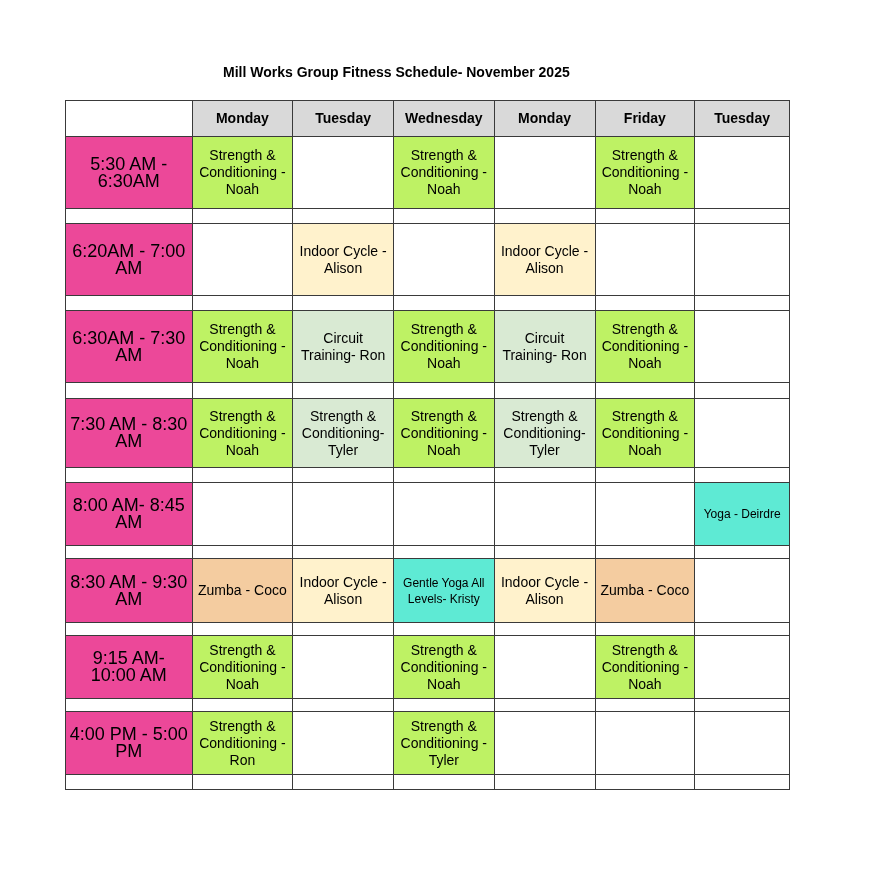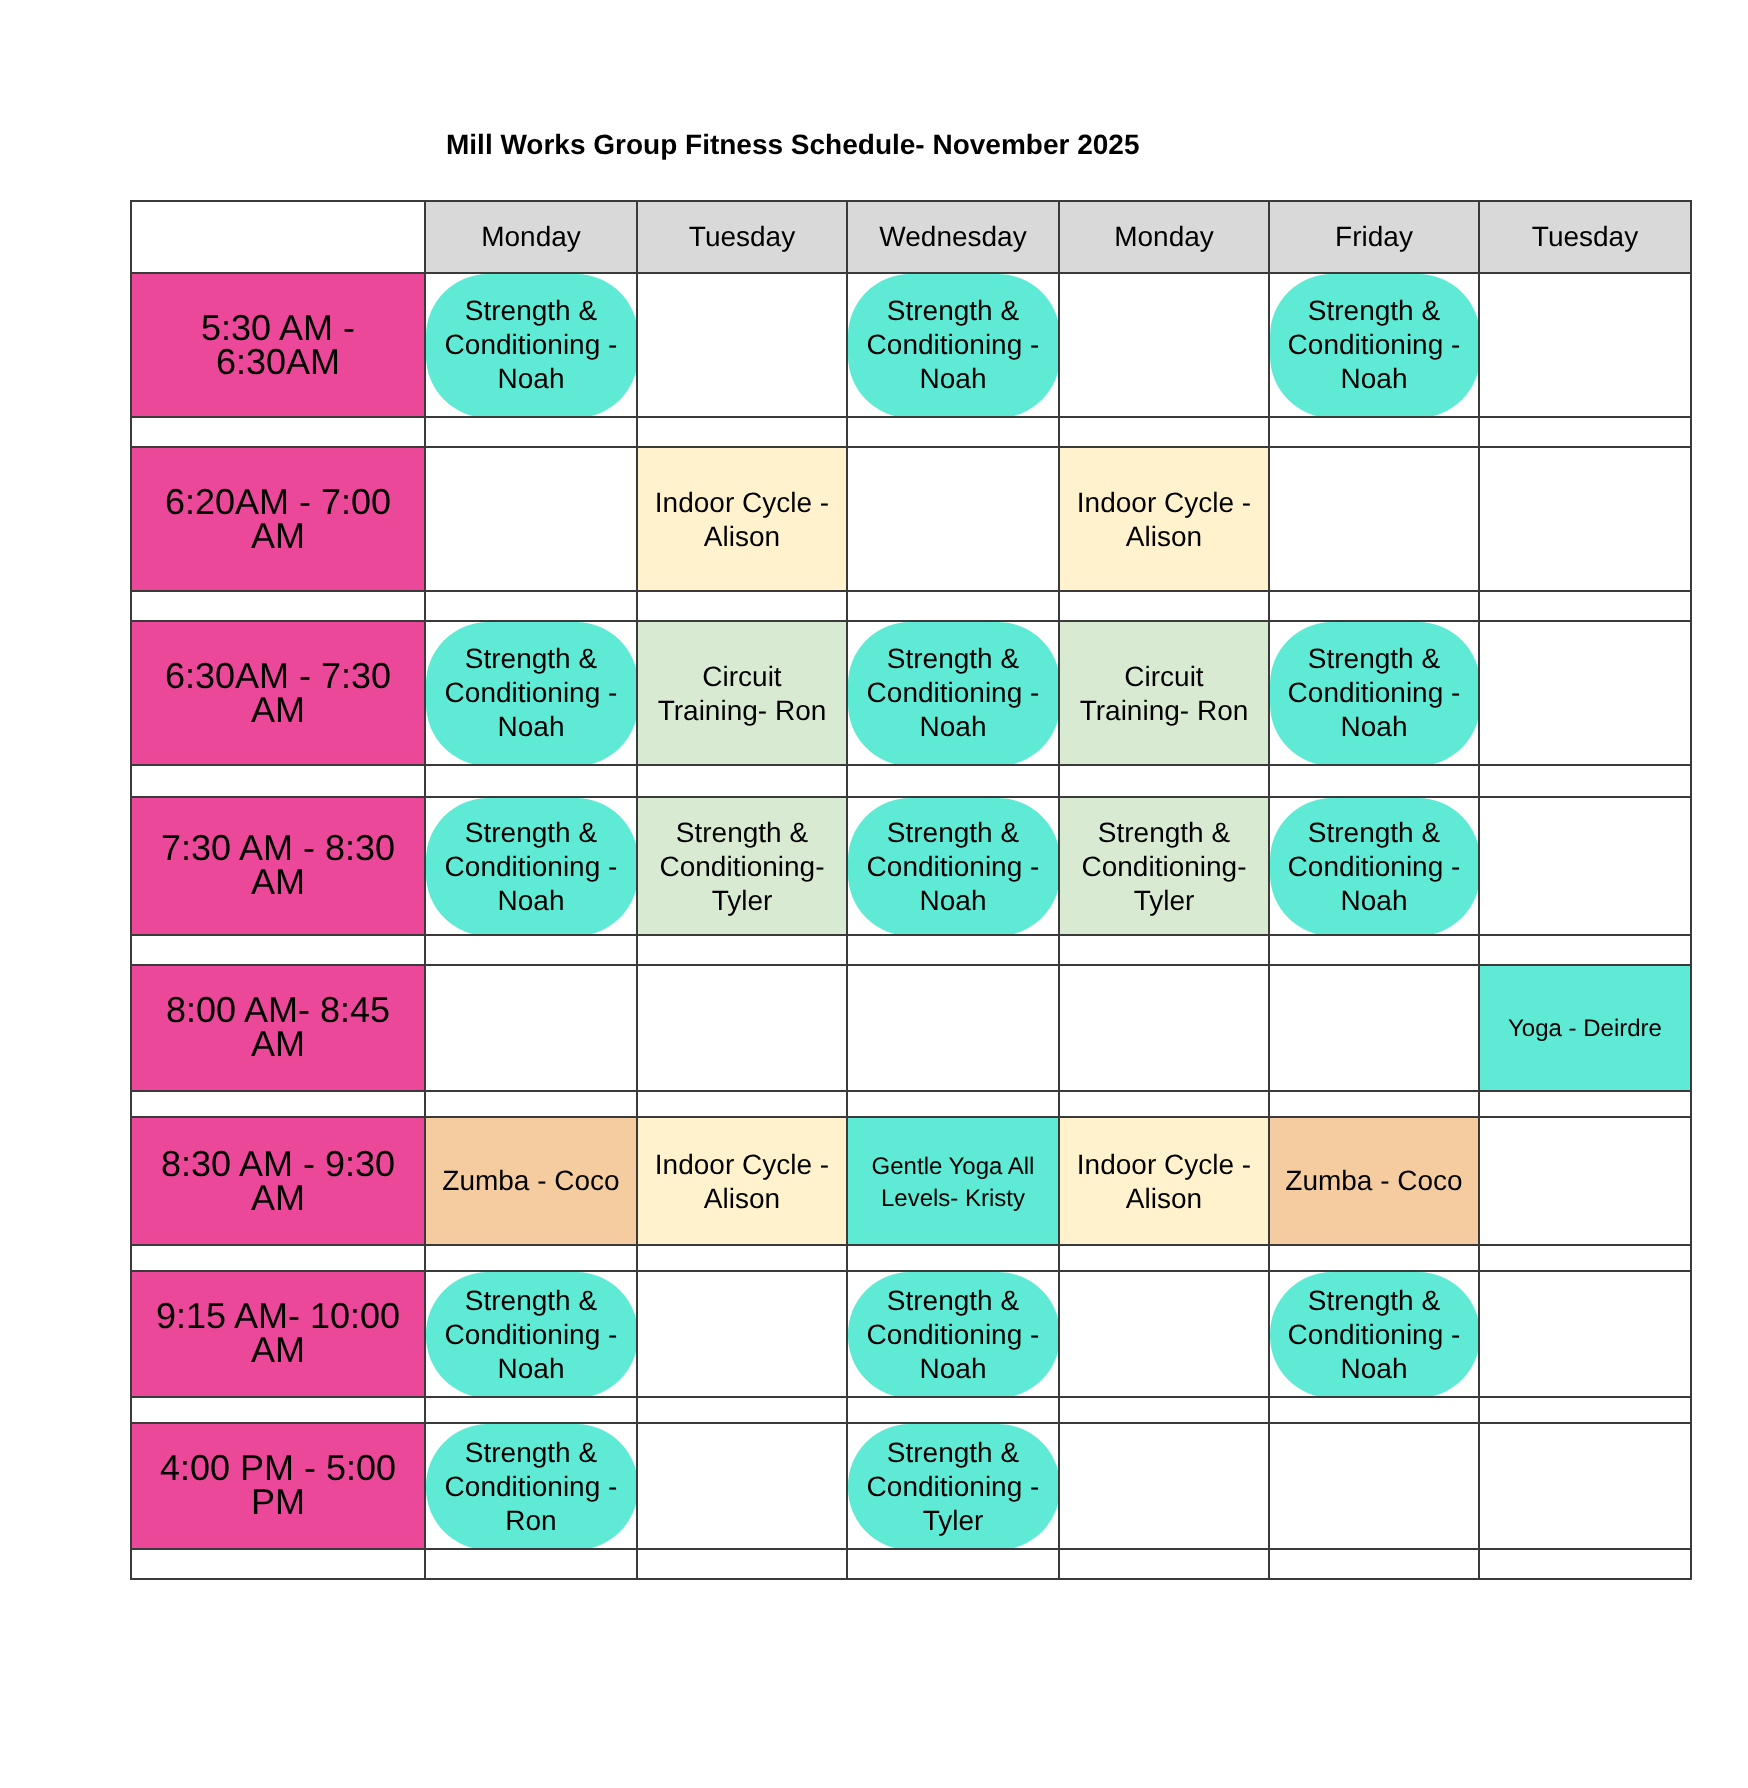--- a/index.html
+++ b/index.html
@@ -7,22 +7,23 @@
       padding: 0;
       background: #ffffff;
       width: 874px;
       height: 894px;
       overflow: hidden;
       font-family: "Liberation Sans", sans-serif;
       color: #000;
     }
     .page {
       position: relative;
-      width: 874px;
+      width: 772px;
       height: 894px;
+      padding-left: 18px;
     }
     .title {
       position: absolute;
       left: 223px;
       top: 64px;
       font-size: 14px;
       font-weight: bold;
       white-space: nowrap;
       letter-spacing: 0;
     }
@@ -38,32 +39,32 @@
       padding: 0 3px;
       text-align: center;
       vertical-align: middle;
       font-size: 14px;
       line-height: 17px;
       overflow: hidden;
       box-sizing: border-box;
     }
     table.schedule th {
       background: #d9d9d9;
-      font-weight: normal;
+      font-weight: bold;
       font-size: 14px;
     }
     table.schedule th.corner {
       background: #ffffff;
     }
     table.schedule td.time {
       background: #ec4899;
       font-size: 18px;
     }
     td.small { font-size: 12px !important; line-height: 16px !important; }
-    .c-blue { background: #5eead4; border-radius: 31px; }
+    .c-blue { background: #bef264; }
     .c-yellow { background: #fff2cc; }
     .c-green { background: #d9ead3; }
     .c-orange { background: #f4cca0; }
     .c-pink { background: #5eead4; }
     .c-empty { background: #ffffff; }
     tr.spacer td { background: #ffffff; padding: 0; }
   </style>
 </head>
 <body>
 

